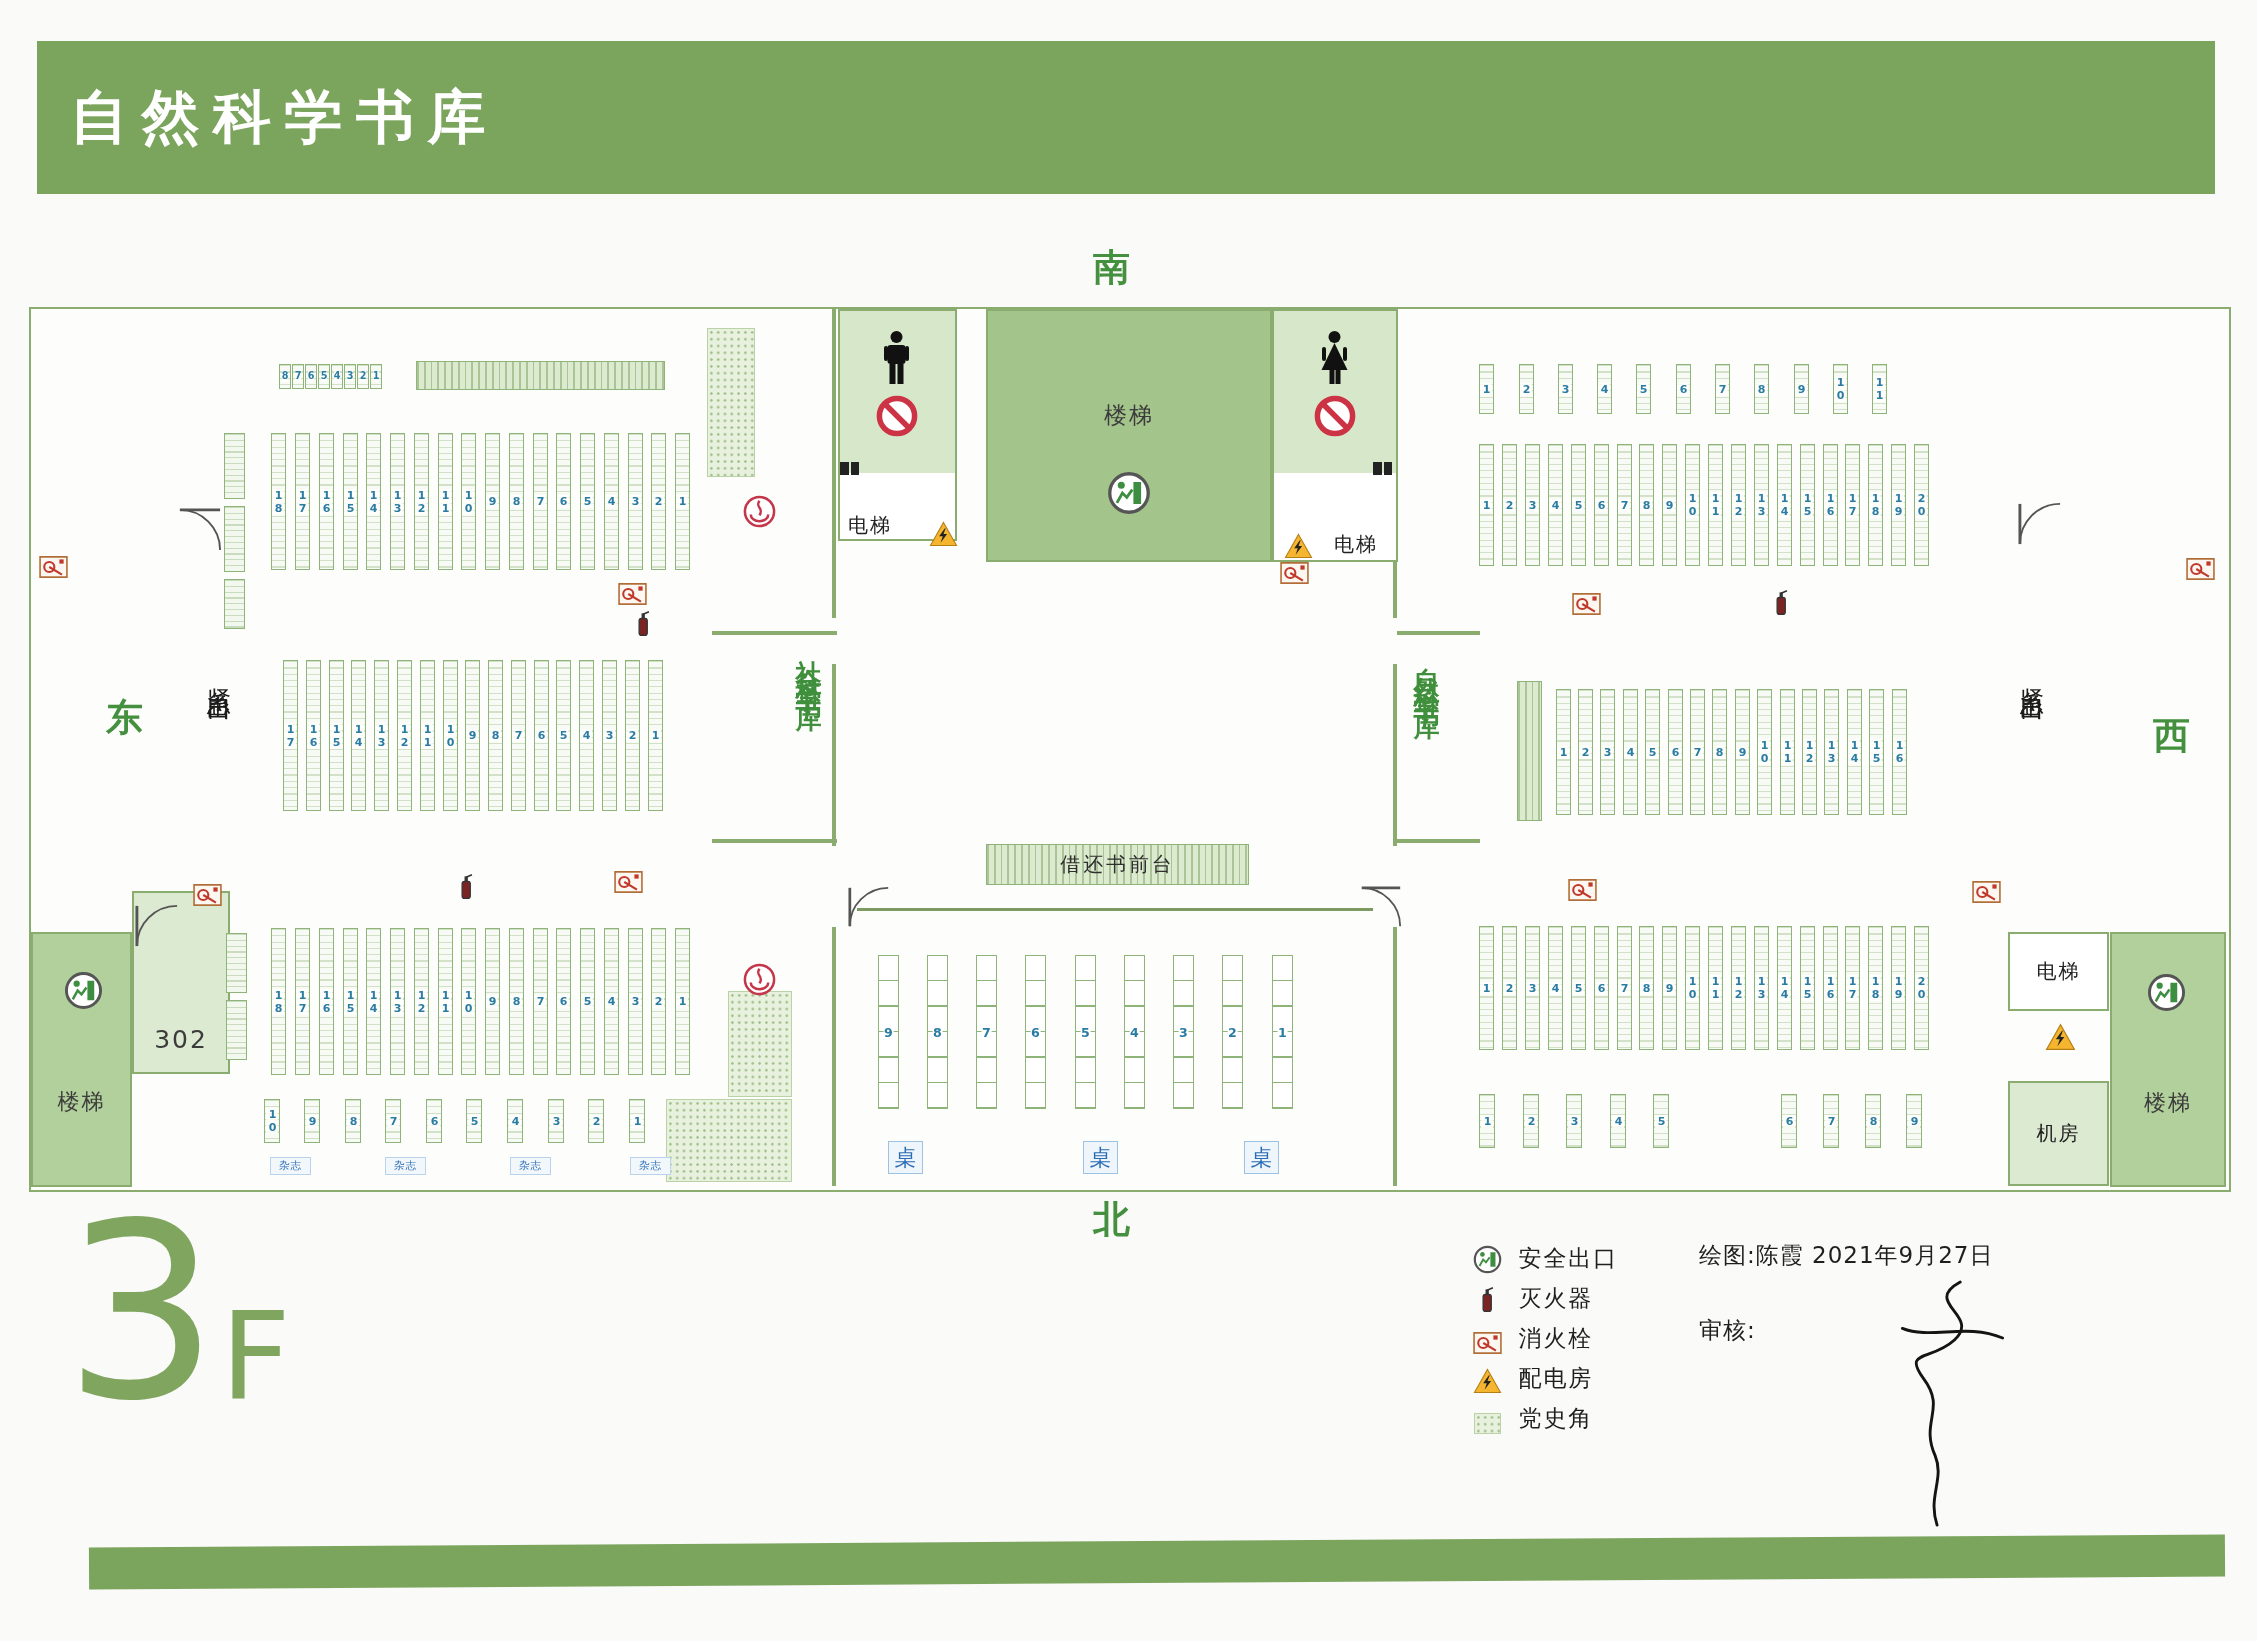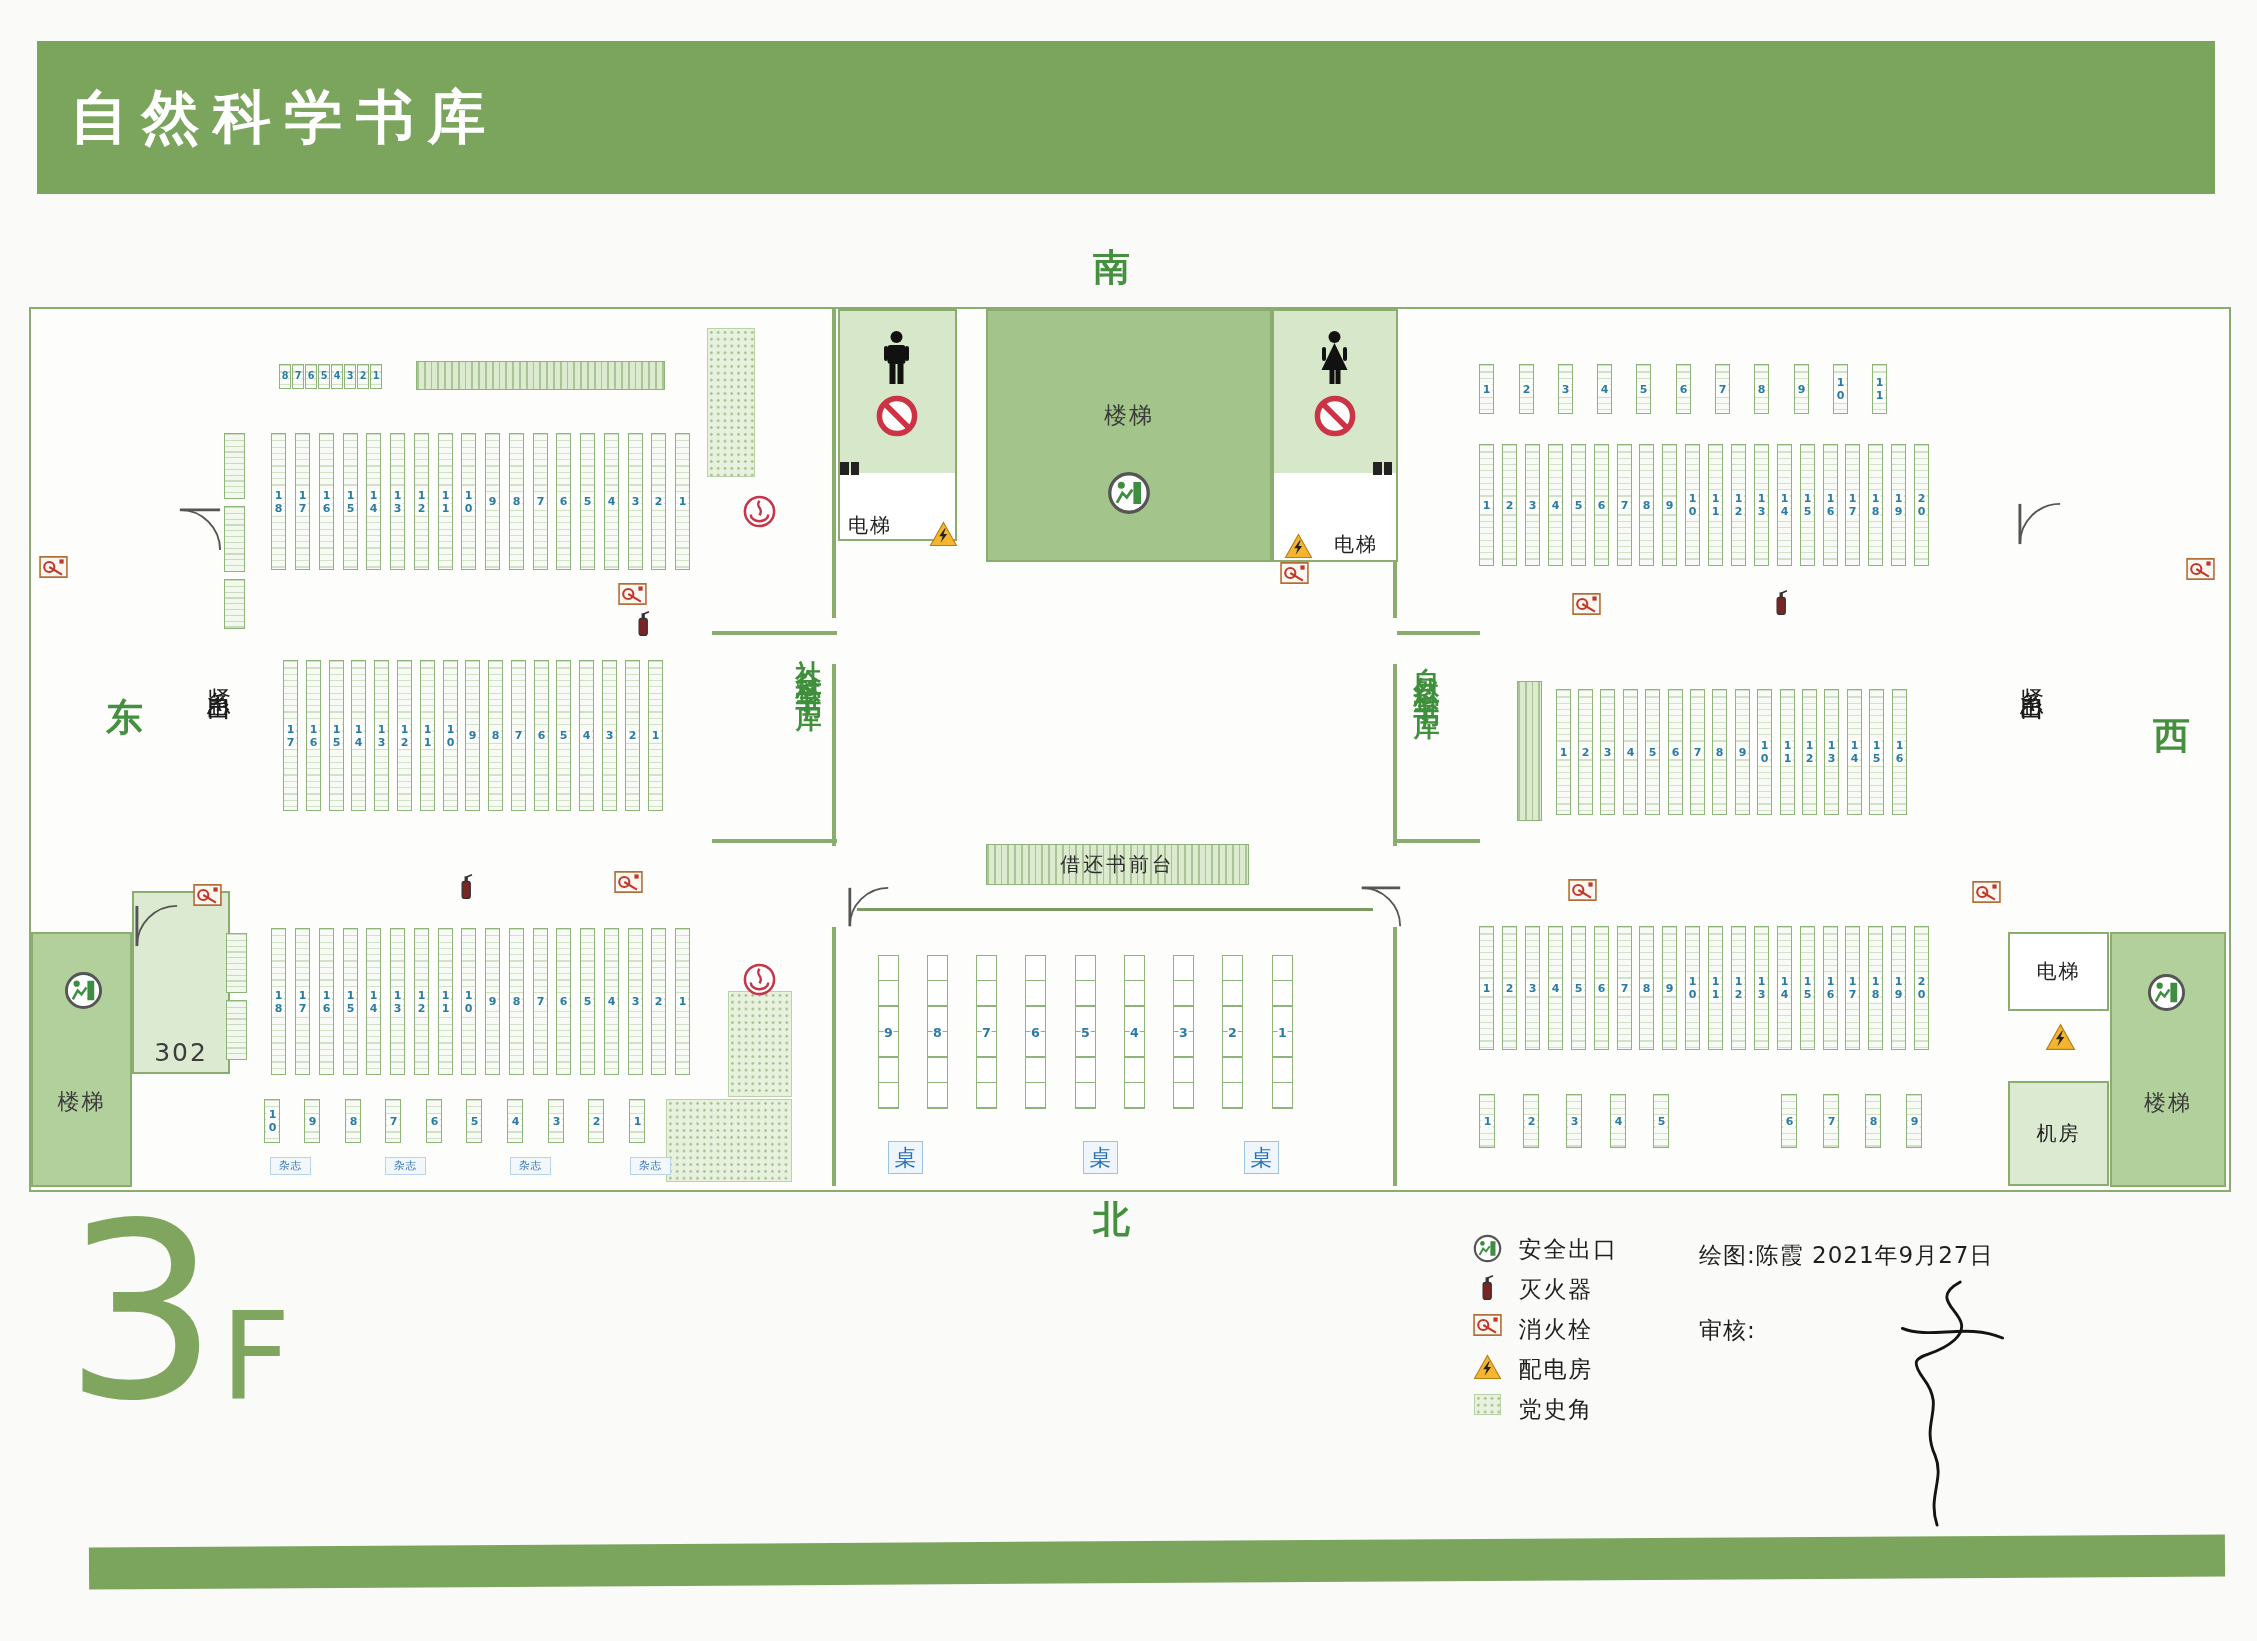--- a/index.html
+++ b/index.html
@@ -42,21 +42,21 @@
   .mag{position:absolute;border:1px solid #b9d3ea;background:#f2f7fc;color:#2a6db5;font-size:10.6px;display:flex;align-items:center;justify-content:center;letter-spacing:1px;}
   .desk{position:absolute;left:955px;top:535px;width:263px;height:41px;display:flex;align-items:center;justify-content:center;
         font-size:20px;color:#2e2e2e;letter-spacing:2.9px;}
   .elev-label{position:absolute;font-size:20px;color:#222;letter-spacing:1.9px;}
   .edoor{position:absolute;display:flex;}
   .edoor i{display:block;width:8.7px;height:12.6px;background:#222;margin-right:1.9px;}
   svg.iconsvg{position:absolute;overflow:visible;}
   .r90{transform:rotate(90deg);}
   
   .legend{position:absolute;left:1470px;top:1234px;}
-  .legend .row{display:flex;align-items:flex-start;height:40px;}
+  .legend .row{display:flex;align-items:flex-end;height:40px;}
   .legend .ic{width:35px;display:flex;justify-content:center;align-items:center;margin-right:13.5px;}
   .legend .lab{font-size:23px;color:#1f1f1f;letter-spacing:1.9px;}
   .legend .swatch{width:27px;height:21px;position:static;}
   .credits{position:absolute;left:1699px;top:1240px;font-size:23px;color:#1f1f1f;letter-spacing:1px;}
   .credits .row2{margin-top:44px;}
   .floor-big{position:absolute;left:64px;top:1213px;display:flex;align-items:flex-end;color:#7fa55e;}
   .floor-big .n3{font-size:243px;line-height:.82;}
   .floor-big .nf{font-size:122px;line-height:.9;margin-left:1.9px;}
 </style>
 </head>
@@ -123,21 +123,21 @@
 
 <div class="compass" style="left:1093px;top:243px;">南</div>
 <div class="compass" style="left:1093px;top:1195px;">北</div>
 
 <div class="plan">
 
   <div class="room stairs" style="left:0;top:623px;width:101px;height:255px;">
     <div class="room-label" style="top:153px;font-size:22px;">楼梯</div>
   </div>
   <div class="room light" style="left:101px;top:582px;width:98px;height:183px;">
-    <div class="room-label" style="top:145px;">302</div>
+    <div class="room-label" style="top:132px;">302</div>
   </div>
   <div class="compass" style="left:75px;top:384px;">东</div>
   <div class="exit-text vtext" style="left:172px;top:359px;height:164px;">紧急出口</div>
 
   <div class="striped" style="left:385px;top:52px;width:249px;height:29px;"></div>
   <div class="dotted" style="left:676px;top:19.3px;width:48px;height:149px;"></div>
   <div class="dotted" style="left:697px;top:682px;width:64px;height:106px;"></div>
   <div class="dotted" style="left:635px;top:790px;width:126px;height:83px;"></div>
   <div class="side-shelf" style="left:193px;top:124px;height:66px;"></div>
   <div class="side-shelf" style="left:193px;top:197px;height:66px;"></div>

